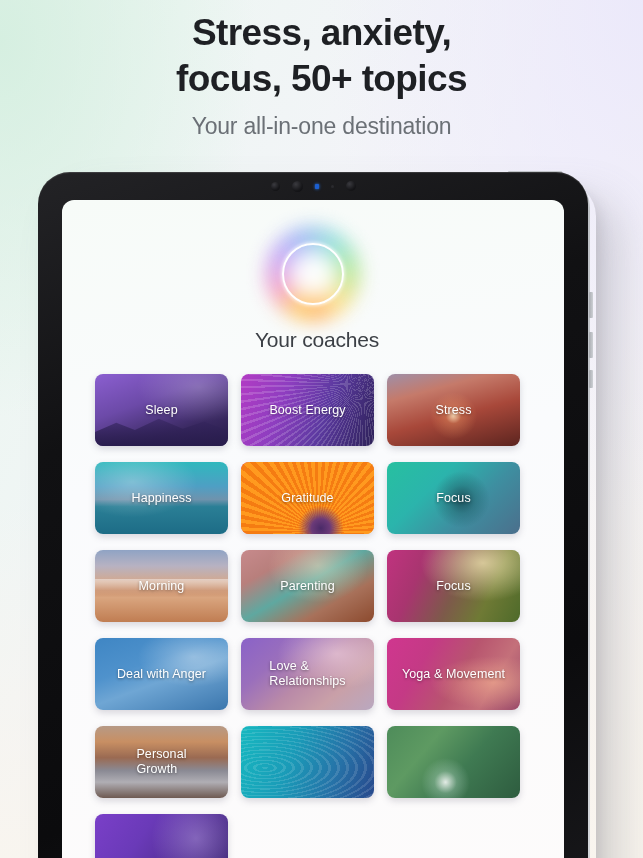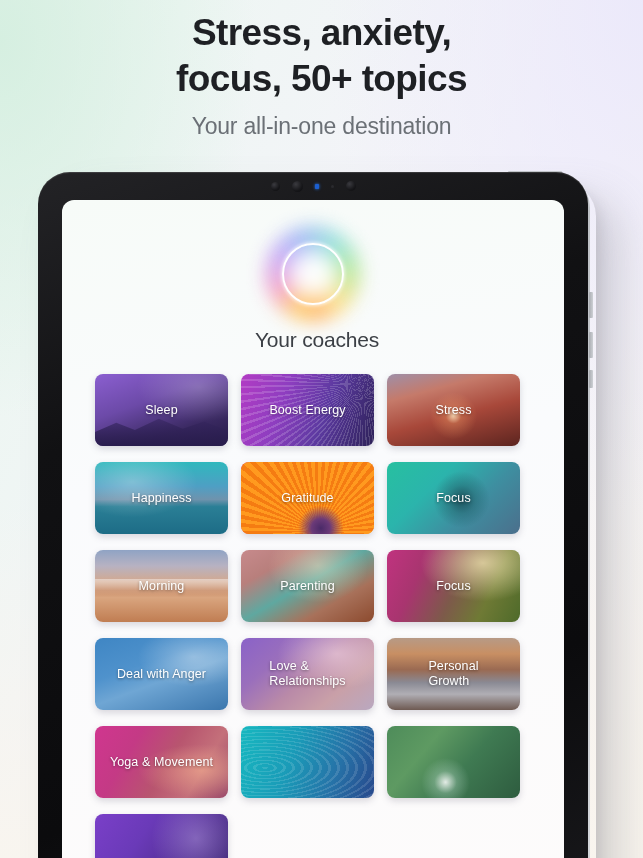--- a/index.html
+++ b/index.html
@@ -430,27 +430,27 @@
             <div class="coach-card">
               <div class="coach-card-art art-deal-anger"></div>
               <div class="coach-card-label">Deal with Anger</div>
             </div>
             <div class="coach-card">
               <div class="coach-card-art art-love"></div>
               <div class="coach-card-label">Love &amp;
 Relationships</div>
             </div>
             <div class="coach-card">
+              <div class="coach-card-art art-yoga"></div>
+              <div class="coach-card-label">Yoga &amp; Movement</div>
+            </div>
+            <div class="coach-card">
               <div class="coach-card-art art-personal-growth"></div>
               <div class="coach-card-label">Personal
 Growth</div>
-            </div>
-            <div class="coach-card">
-              <div class="coach-card-art art-yoga"></div>
-              <div class="coach-card-label">Yoga &amp; Movement</div>
             </div>
             <div class="coach-card">
               <div class="coach-card-art art-water"></div>
               <div class="coach-card-label"></div>
             </div>
             <div class="coach-card">
               <div class="coach-card-art art-lotus"></div>
               <div class="coach-card-label"></div>
             </div>
             <div class="coach-card">

